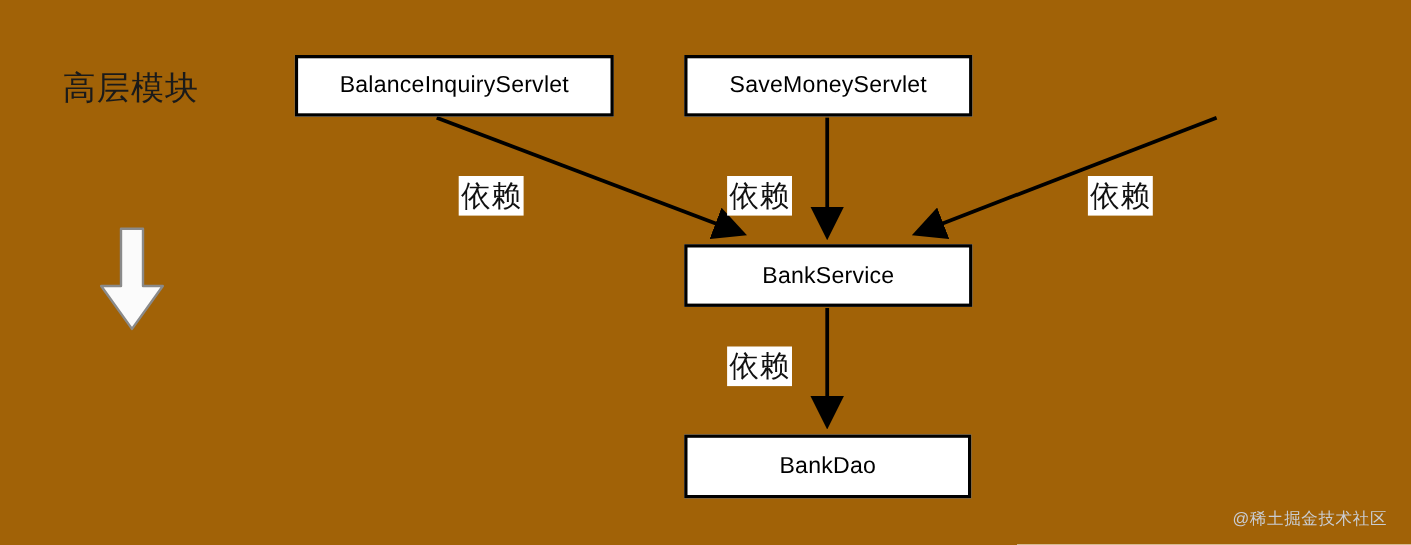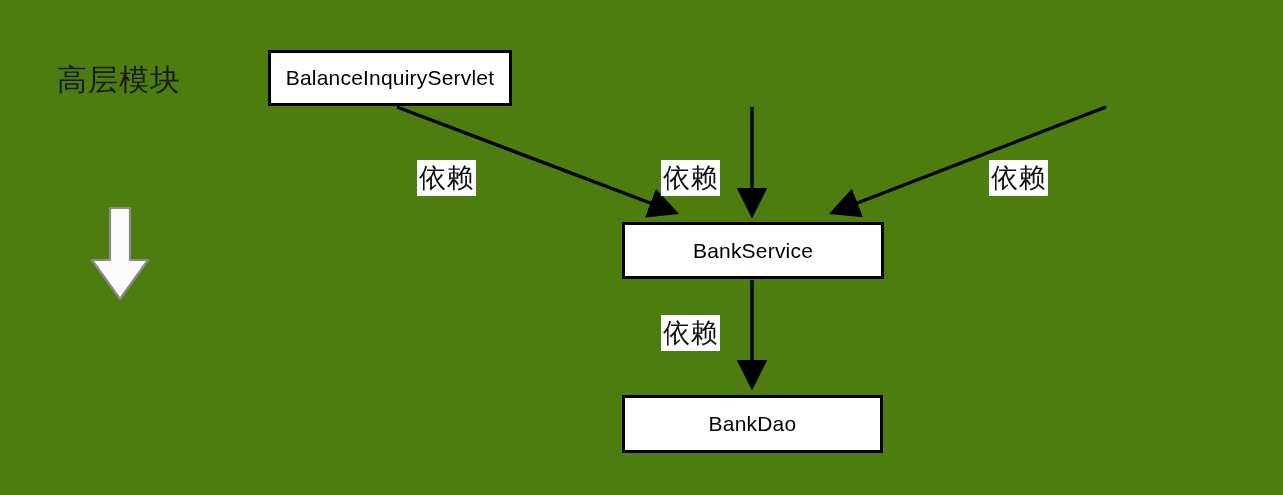--- a/index.html
+++ b/index.html
@@ -4,21 +4,21 @@
 <style>
   html, body {
     margin: 0;
     padding: 0;
     background: #ffffff;
   }
   #canvas {
     position: relative;
     width: 1283px;
     height: 495px;
-    background: #4d7c0f;
+    background: #a16207;
     overflow: hidden;
     font-family: "Liberation Sans", sans-serif;
     text-decoration: underline;
   }
   .svg-layer {
     position: absolute;
     left: 0;
     top: 0;
     width: 1283px;
     height: 495px;
@@ -94,36 +94,40 @@
     <line x1="752" y1="280" x2="752" y2="385" stroke="#000000" stroke-width="3.4" marker-end="url(#arrowhead)"></line>
   </svg>
 
   <svg class="big-arrow" style="left:84px; top:205px;" width="72" height="98" viewBox="0 0 72 98" xmlns="http://www.w3.org/2000/svg">
     <polygon points="26,3 46,3 46,55 64,55 36,94 8,55 26,55" fill="#fbfbfb" stroke="#8a8a8a" stroke-width="2.2" stroke-linejoin="round"></polygon>
   </svg>
 
   <div class="side-label" style="left:57px; top:60px;">高层模块</div>
 
 
-  <div class="node-box" style="left:268px; top:50px; width:244px; height:56px;">
+  <div class="node-box" style="left:268px; top:50px; width:290px; height:56px;">
     <span>BalanceInquiryServlet</span>
   </div>
 
+  <div class="node-box" style="left:622px; top:50px; width:262px; height:56px;">
+    <span>SaveMoneyServlet</span>
+  </div>
 
 
   <div class="node-box" style="left:622px; top:222px; width:262px; height:57px;">
     <span>BankService</span>
   </div>
 
   <div class="node-box" style="left:622px; top:395px; width:261px; height:58px;">
     <span>BankDao</span>
   </div>
 
   <div class="edge-label" style="left:417px; top:160px;">依赖</div>
 
   <div class="edge-label" style="left:661px; top:160px;">依赖</div>
 
   <div class="edge-label" style="left:989px; top:160px;">依赖</div>
 
   <div class="edge-label" style="left:661px; top:315px;">依赖</div>
 
+  <div class="watermark">@稀土掘金技术社区</div>
 
 </div>
 
 </body></html>

